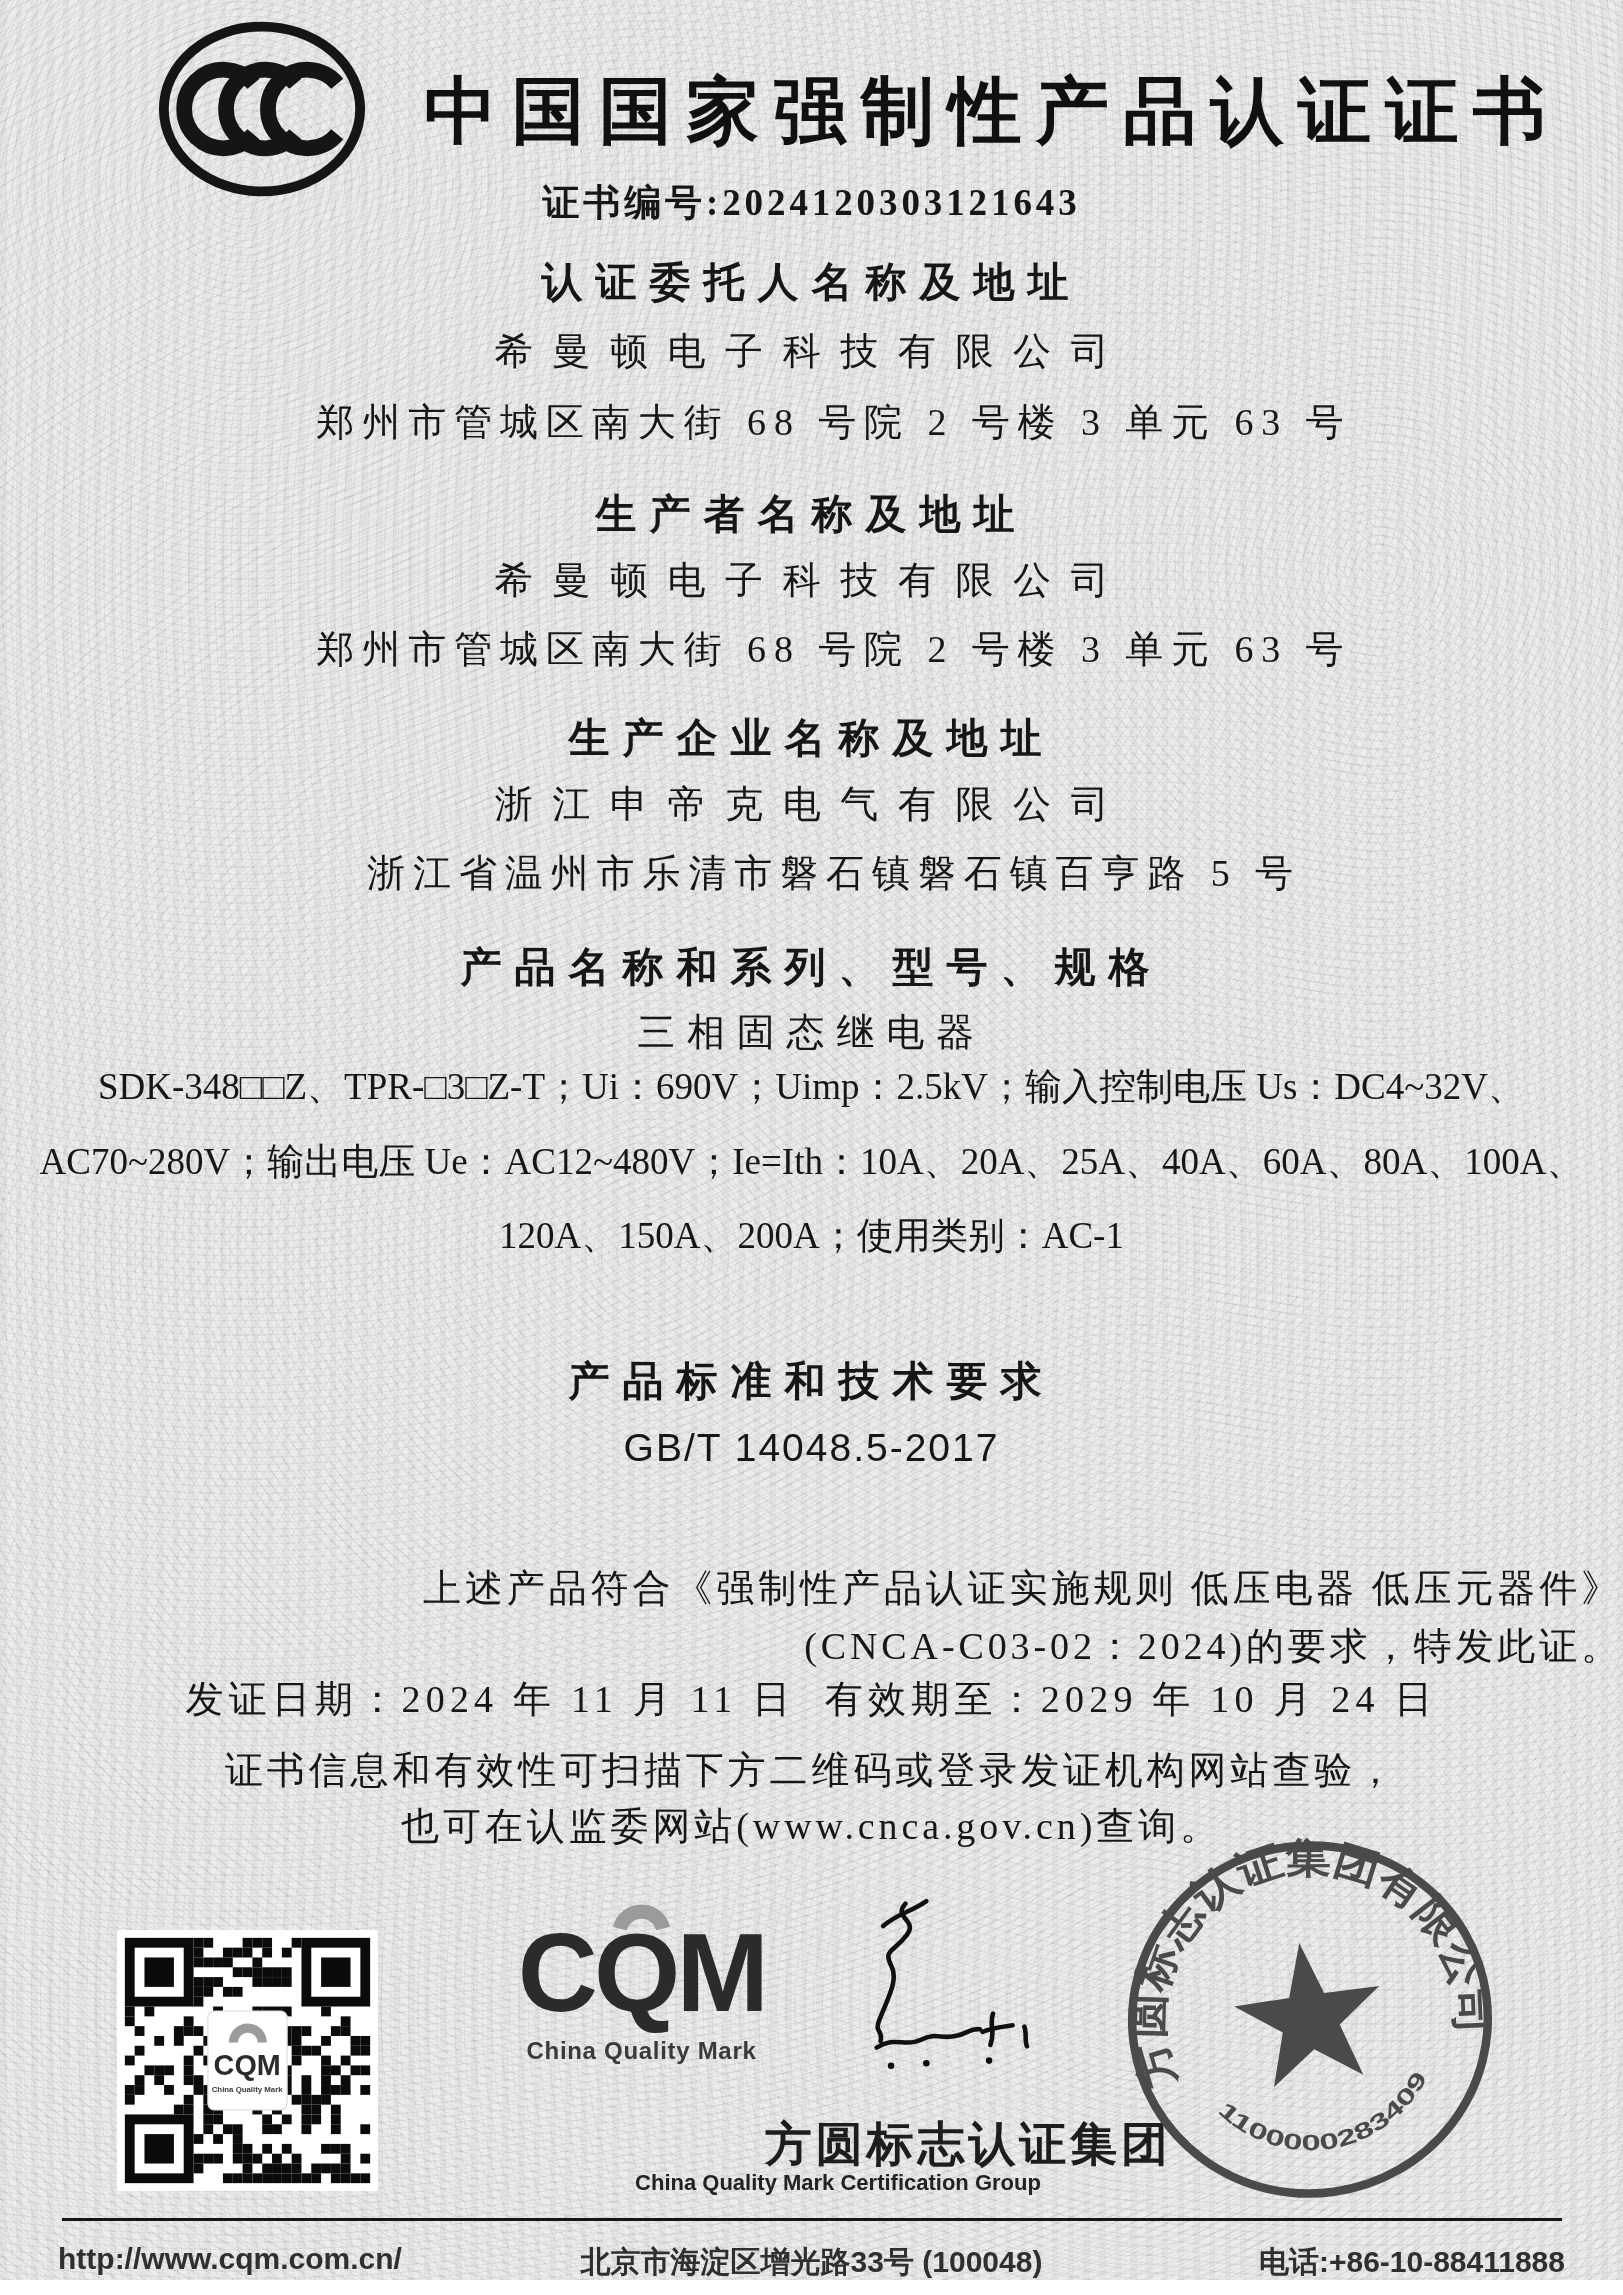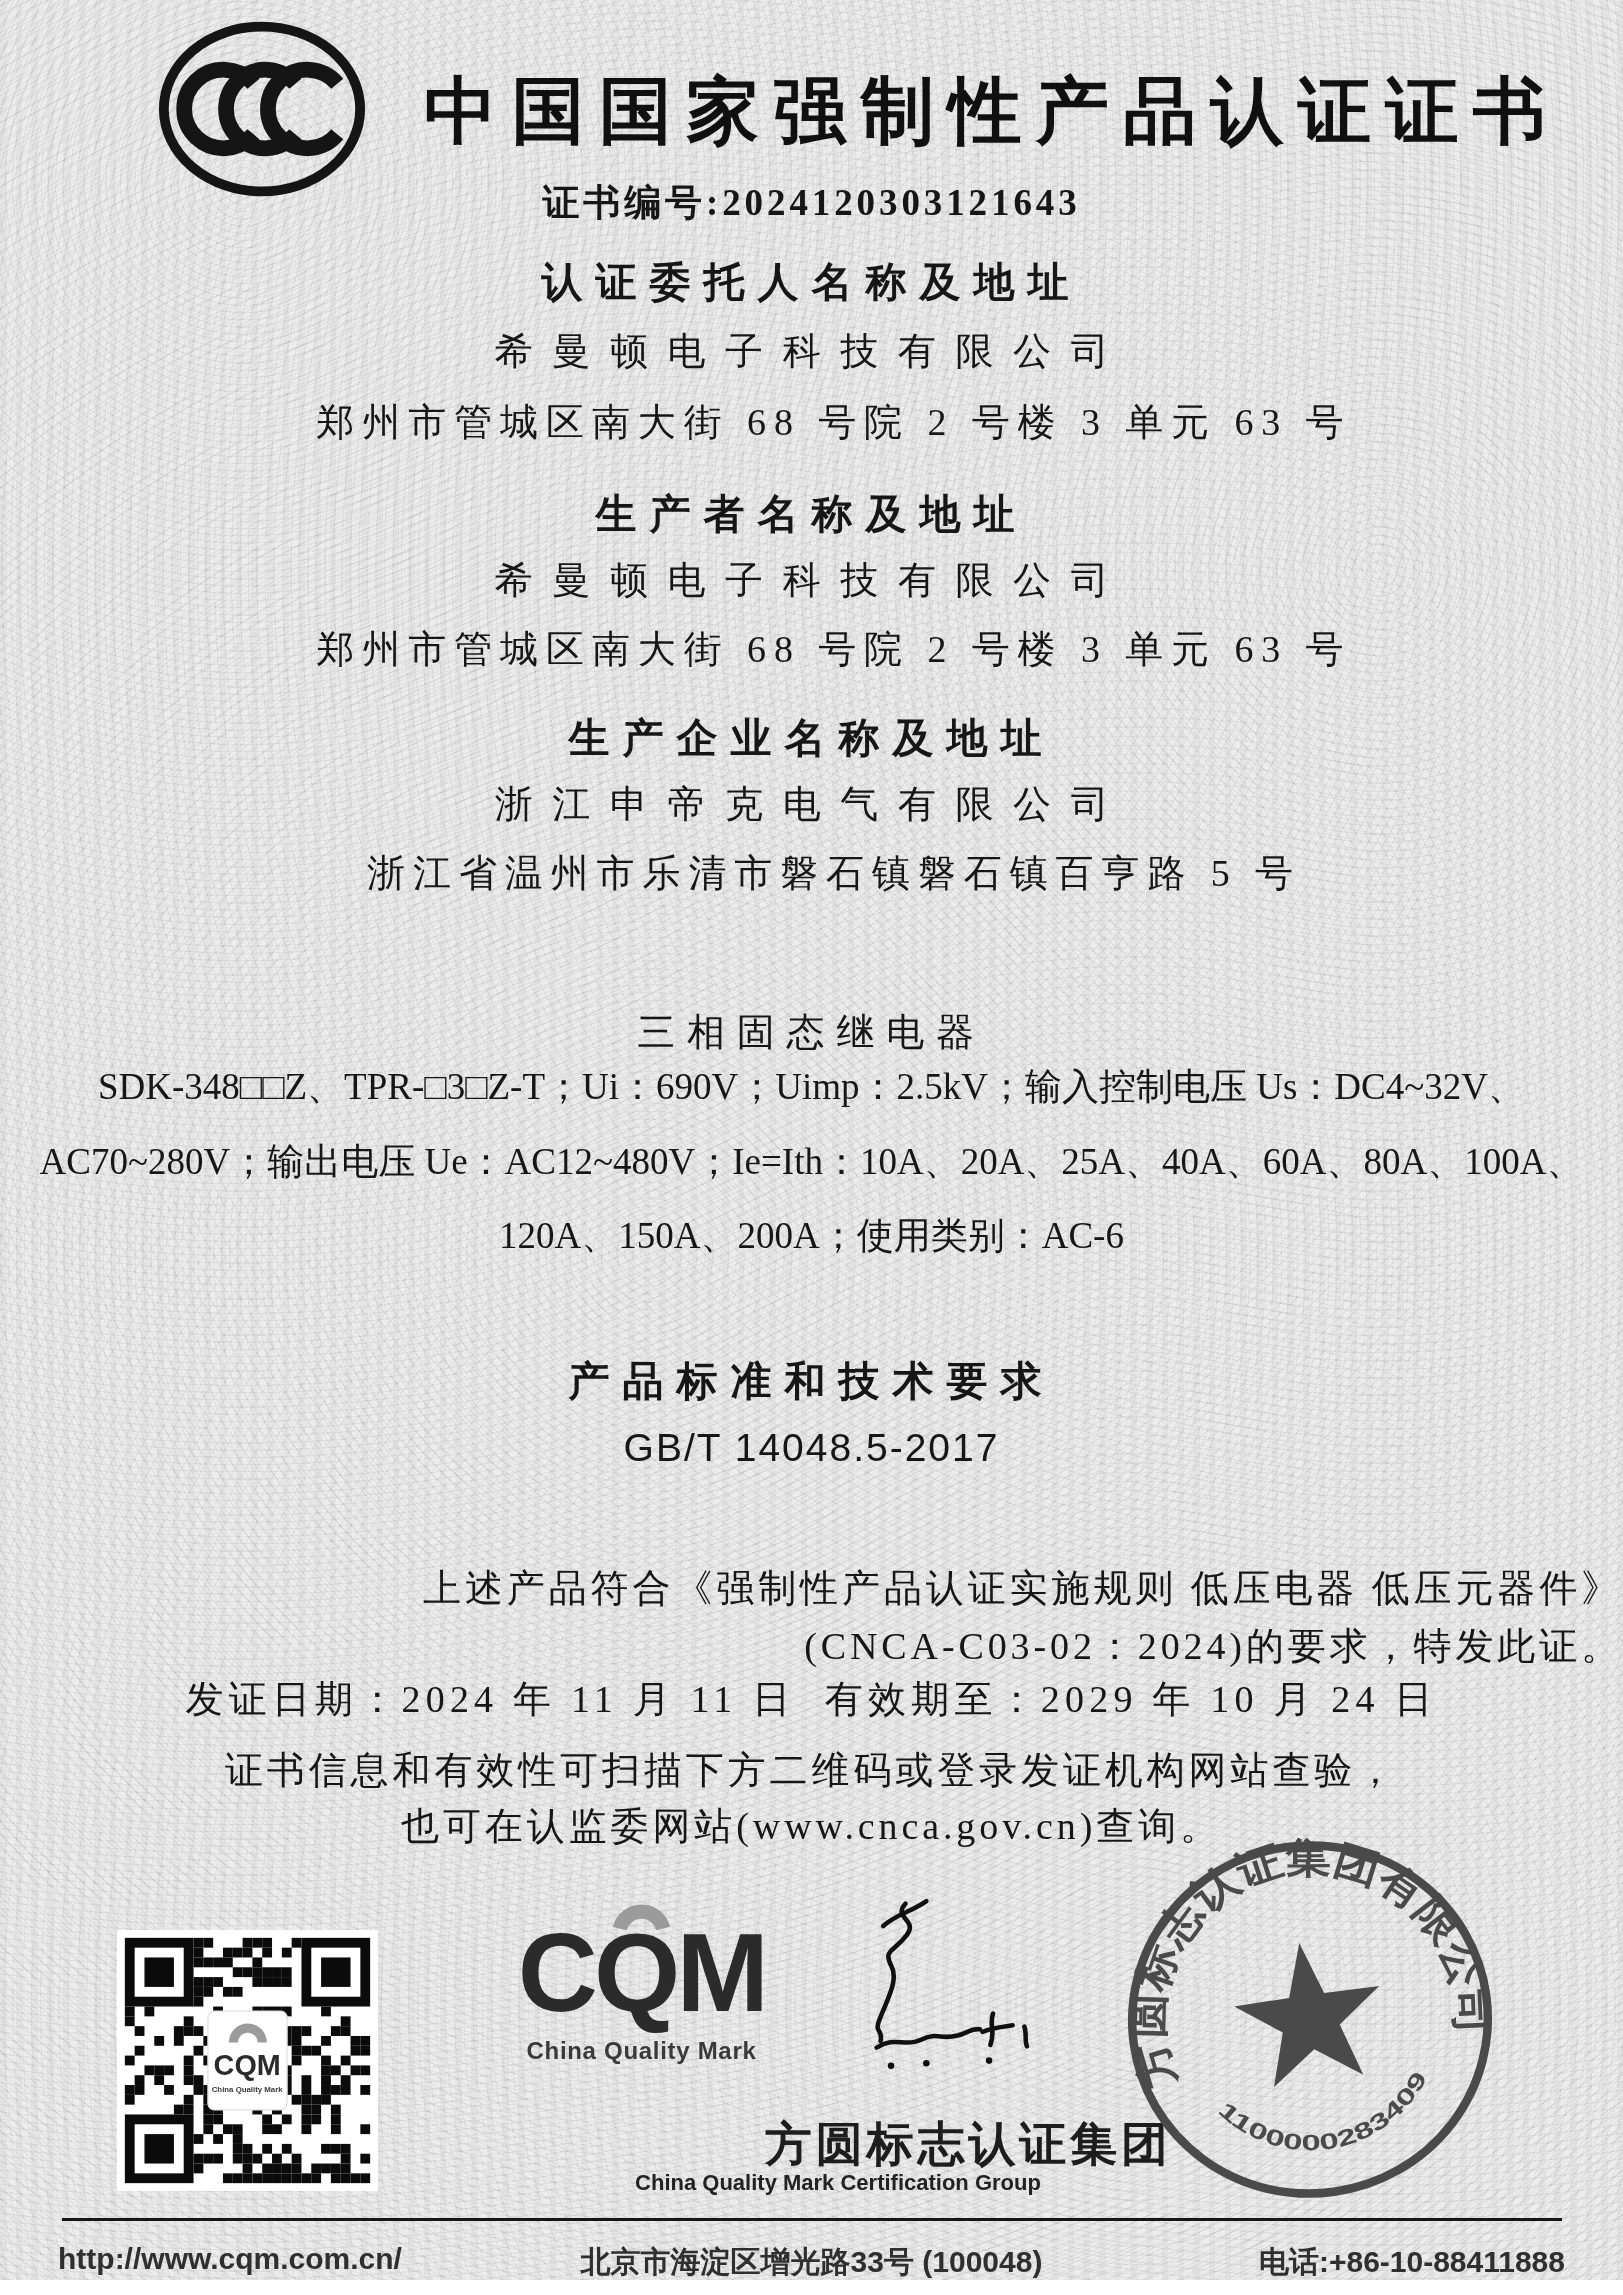--- a/index.html
+++ b/index.html
@@ -89,24 +89,25 @@
   <div class="abs addr" style="top:397px">郑州市管城区南大街 68 号院 2 号楼 3 单元 63 号</div>
 
   <div class="abs h" style="top:487px">生产者名称及地址</div>
   <div class="abs name" style="top:555px">希曼顿电子科技有限公司</div>
   <div class="abs addr" style="top:624px">郑州市管城区南大街 68 号院 2 号楼 3 单元 63 号</div>
 
   <div class="abs h" style="top:711px">生产企业名称及地址</div>
   <div class="abs name" style="top:779px">浙江申帝克电气有限公司</div>
   <div class="abs addr" style="top:848px">浙江省温州市乐清市磐石镇磐石镇百亨路 5 号</div>
 
+  <div class="abs h" style="top:940px">产品名称和系列、型号、规格</div>
   <div class="abs prod" style="top:1007px">三相固态继电器</div>
   <div class="abs spec" style="top:1062px">SDK-348□□Z、TPR-□3□Z-T；Ui：690V；Uimp：2.5kV；输入控制电压 Us：DC4~32V、</div>
   <div class="abs spec" style="top:1137px">AC70~280V；输出电压 Ue：AC12~480V；Ie=Ith：10A、20A、25A、40A、60A、80A、100A、</div>
-  <div class="abs spec" style="top:1211px">120A、150A、200A；使用类别：AC-6</div>
+  <div class="abs spec" style="top:1211px">120A、150A、200A；使用类别：AC-1</div>
 
   <div class="abs h" style="top:1354px">产品标准和技术要求</div>
   <div class="abs std" style="top:1426px">GB/T 14048.5-2017</div>
 
   <div class="abs stmt" style="top:1563px">上述产品符合《强制性产品认证实施规则 低压电器 低压元器件》</div>
   <div class="abs stmt" style="top:1621px">(CNCA-C03-02：2024)的要求，特发此证。</div>
   <div class="abs dates" style="top:1674px">发证日期：2024 年 11 月 11 日  有效期至：2029 年 10 月 24 日</div>
 
   <div class="abs vrf" style="top:1745px">证书信息和有效性可扫描下方二维码或登录发证机构网站查验，</div>
   <div class="abs vrf" style="top:1801px">也可在认监委网站(www.cnca.gov.cn)查询。</div>

